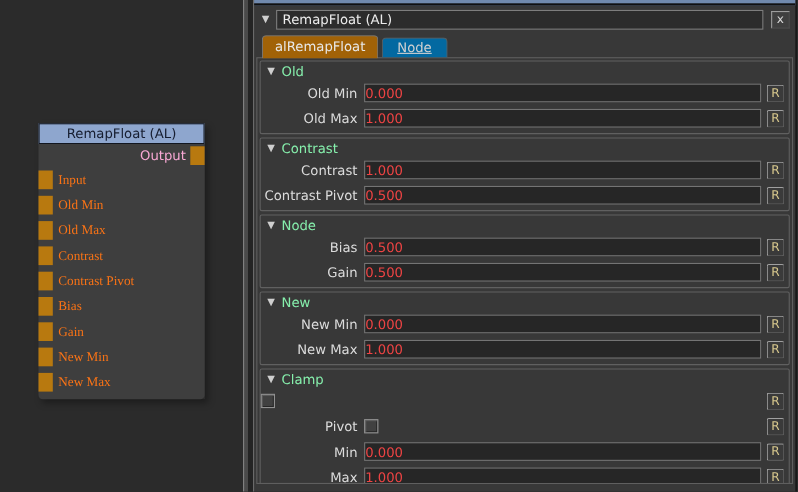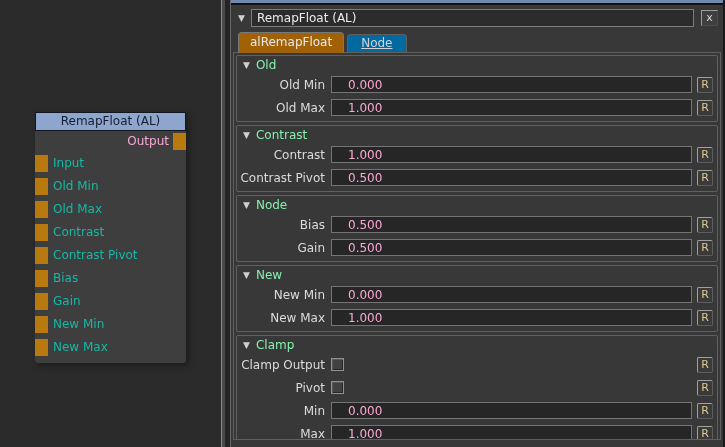--- a/index.html
+++ b/index.html
@@ -20,21 +20,21 @@
   }
   .node-body { background:#3e3e3e; border-radius:0 0 4px 4px; padding-bottom:4px; }
   .out-row { position:relative; height:21px; }
   .out-label {
     position:absolute; right:17px; top:3px; color:#f9a8d4;
   }
   .port { position:absolute; width:13px; height:17px; background:#b8790f; }
   .out-port { right:0; top:2px; }
   .in-row { position:relative; height:23px; }
   .in-row .port { left:0; top:3px; }
-  .in-label { position:absolute; left:18px; top:4px; color:#14b8a6; }
+  .in-label { position:absolute; left:18px; top:4px; color:#f97316;font-family:Liberation Serif, serif; }
   
   .splitter {
     position:absolute; left:221px; top:0; width:9px; height:447px;
     border-left:1px solid #8a8a8a;
     background:linear-gradient(to right,#4a4a4a 0 3px,#242424 3px 100%);
   }
   
   .panel {
     position:absolute; left:230px; top:0; width:495px; height:447px;
     background:#383838; border-left:1px solid #6a6a6a; border-right:2px solid #191919;
@@ -63,22 +63,22 @@
     padding:1px; height:388px; overflow:hidden;
   }
   .section { border:1px solid #606060; border-radius:2px; margin:1px 1px 3px 1px; padding-bottom:2px; }
   .sec-head { display:flex; align-items:center; height:17px; padding-left:6px; }
   .sec-head .tri { margin-right:6px; }
   .sec-title { color:#86efac; }
   .row { display:flex; align-items:center; height:23px; }
   .row-label { width:94px; text-align:right; padding-right:6px; color:#dcdcdc; flex:none; }
   .field {
     flex:1; height:17px; background:#262626; border:1px solid #747474;
-    color:#f9a8d4; font:12px "DejaVu Sans","Liberation Sans",sans-serif;
-    padding:0 16px; outline:none;
+    color:#ef4444; font:12px "DejaVu Sans","Liberation Sans",sans-serif;
+    padding:0 0; outline:none;
   }
   .cb {
     width:13px; height:13px; background:#414141; border:1px solid #919191;
     box-shadow:inset 1px 1px 0 #5a5a5a, inset -1px -1px 0 #262626; cursor:default;
   }
   .spacer { flex:1; }
   .rbtn {
     width:16px; height:16px; flex:none; margin:0 4px 0 5px;
     background:#3a3a3a; border:1px solid; border-color:#a0a0a0 #5e5e5e #5e5e5e #a0a0a0;
     border-radius:2px; color:#d9c98e; font-size:11px; text-align:center; line-height:14px; cursor:default;
@@ -214,21 +214,20 @@
           <input class="field" type="text" value="1.000" style="">
           <div class="rbtn">R</div>
         </div>
       </div>
       <div class="section">
         <div class="sec-head">
           <span class="tri">▼</span>
           <span class="sec-title">Clamp</span>
         </div>
         <div class="row">
-          <span class="row-label">Clamp Output</span>
           <span class="cb"></span>
           <span class="spacer"></span>
           <div class="rbtn">R</div>
         </div>
         <div class="row">
           <span class="row-label">Pivot</span>
           <span class="cb"></span>
           <span class="spacer"></span>
           <div class="rbtn">R</div>
         </div>

